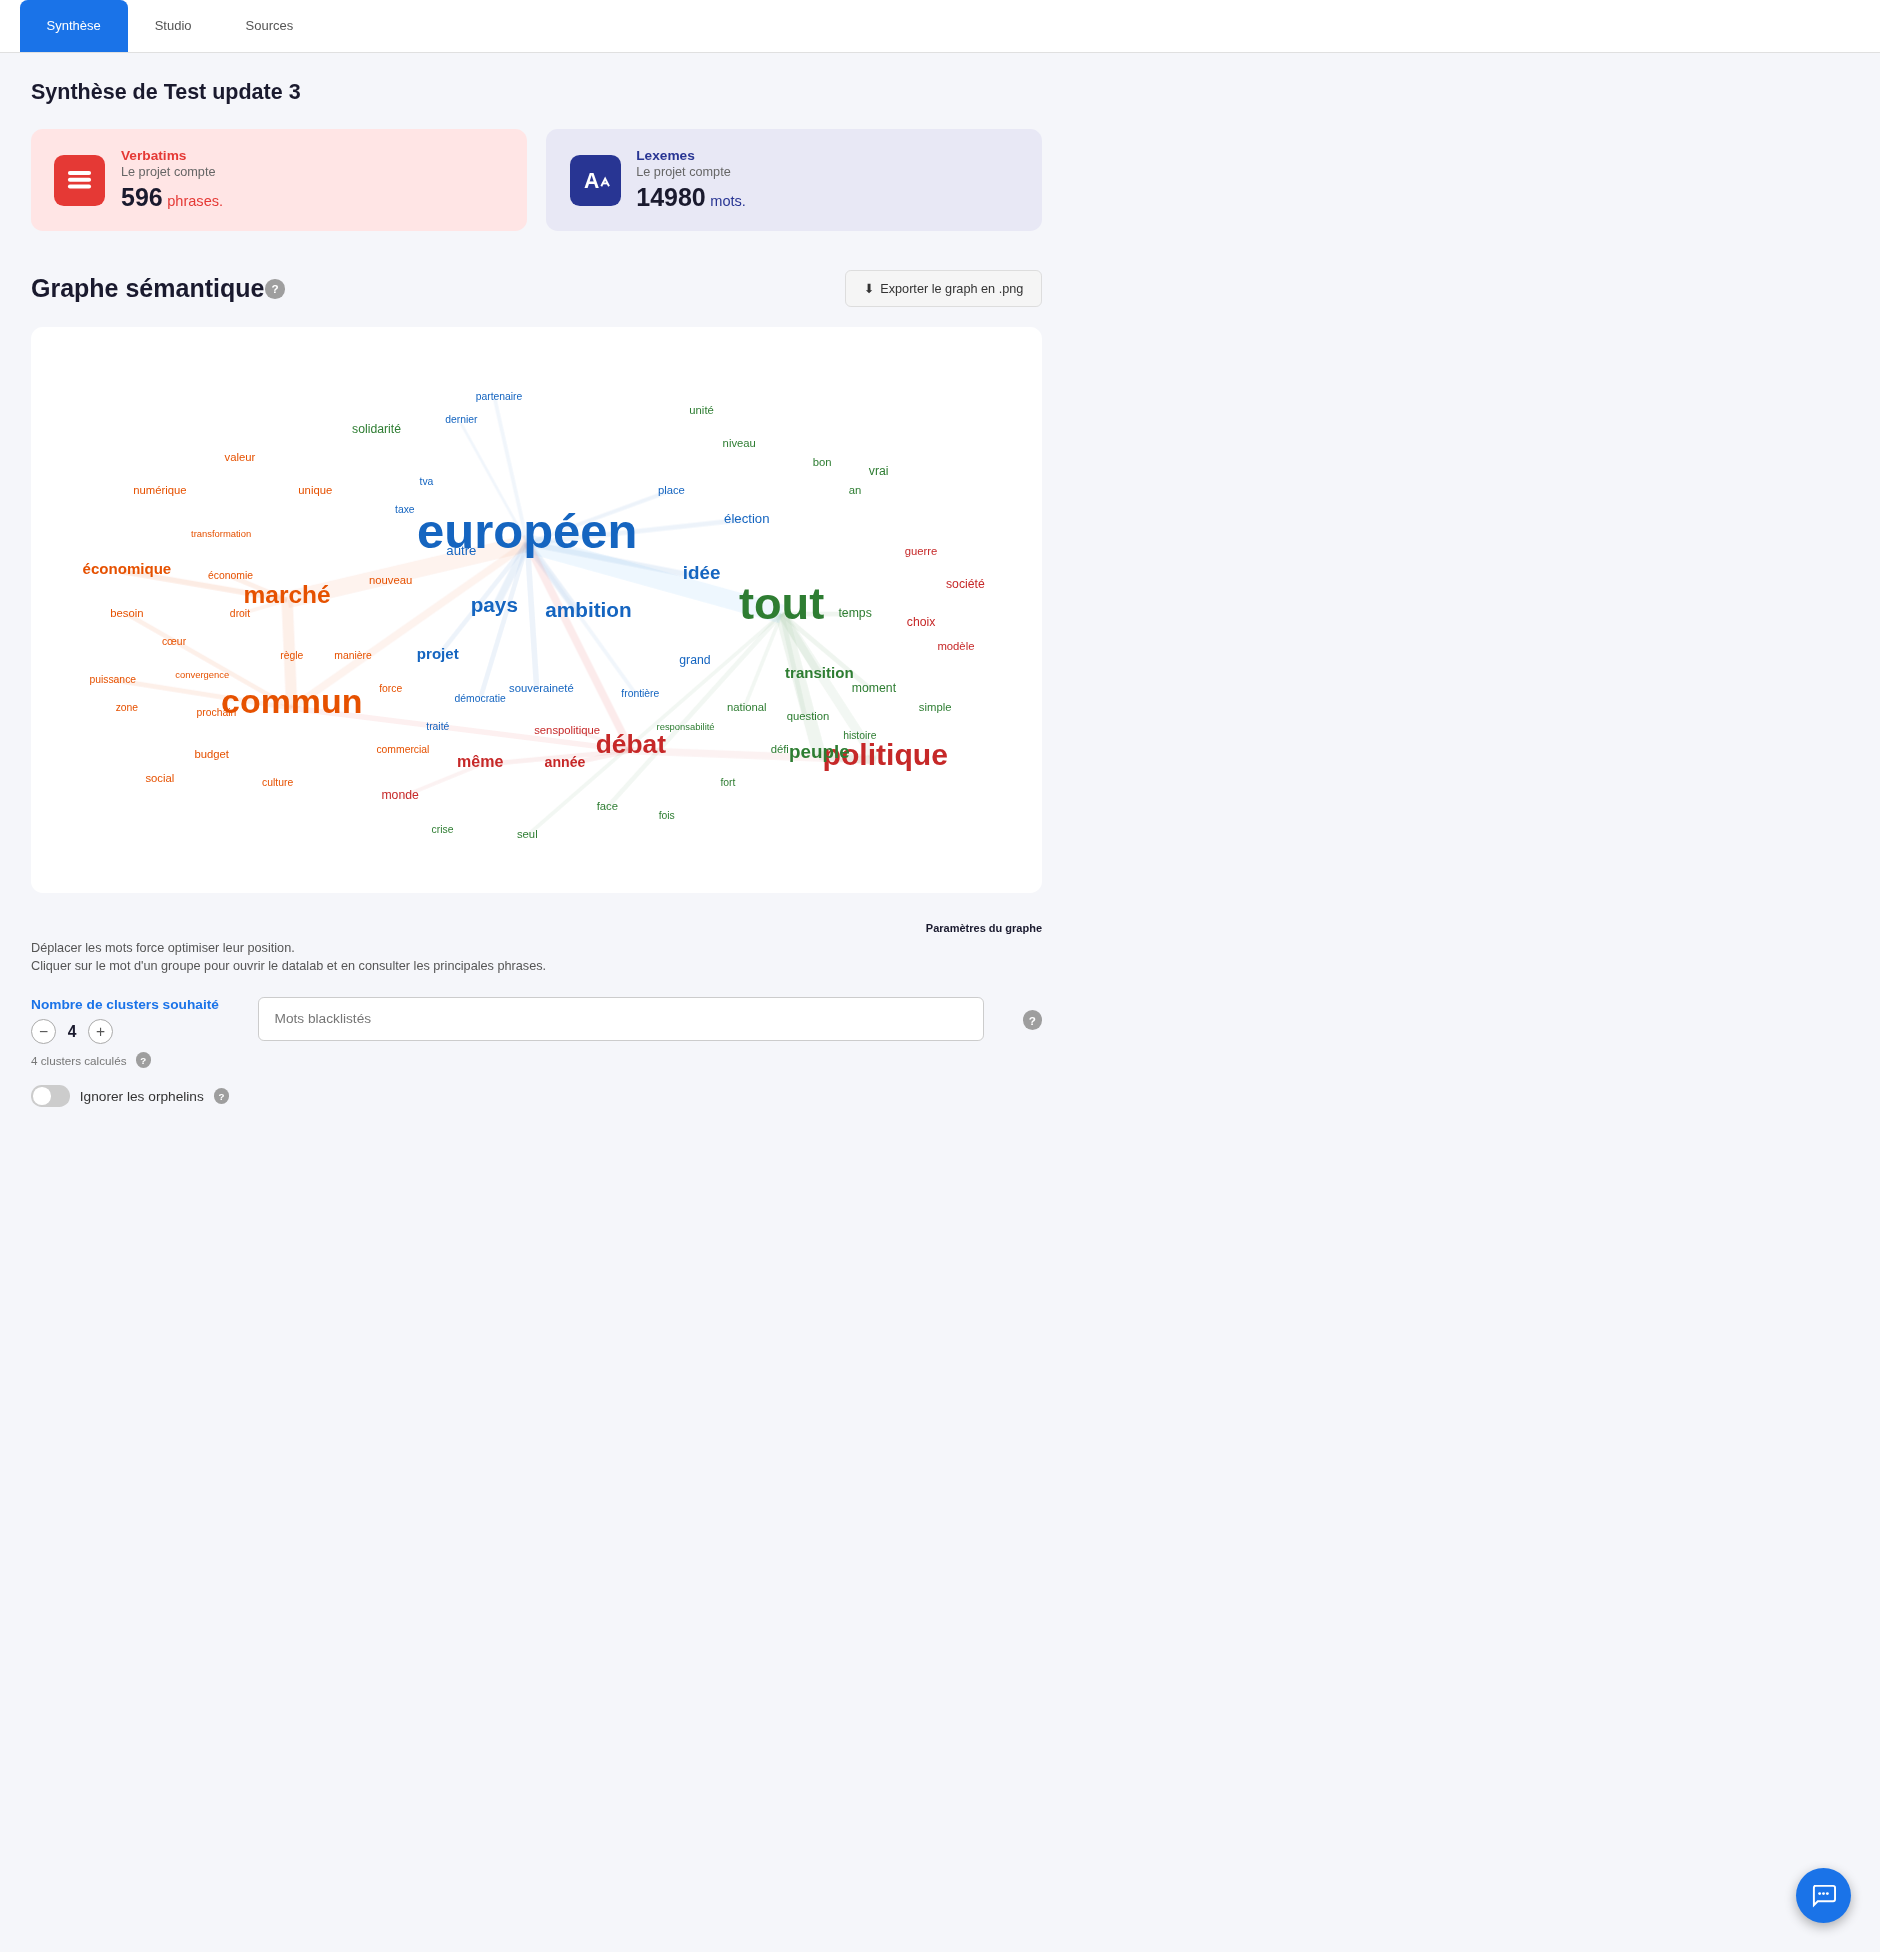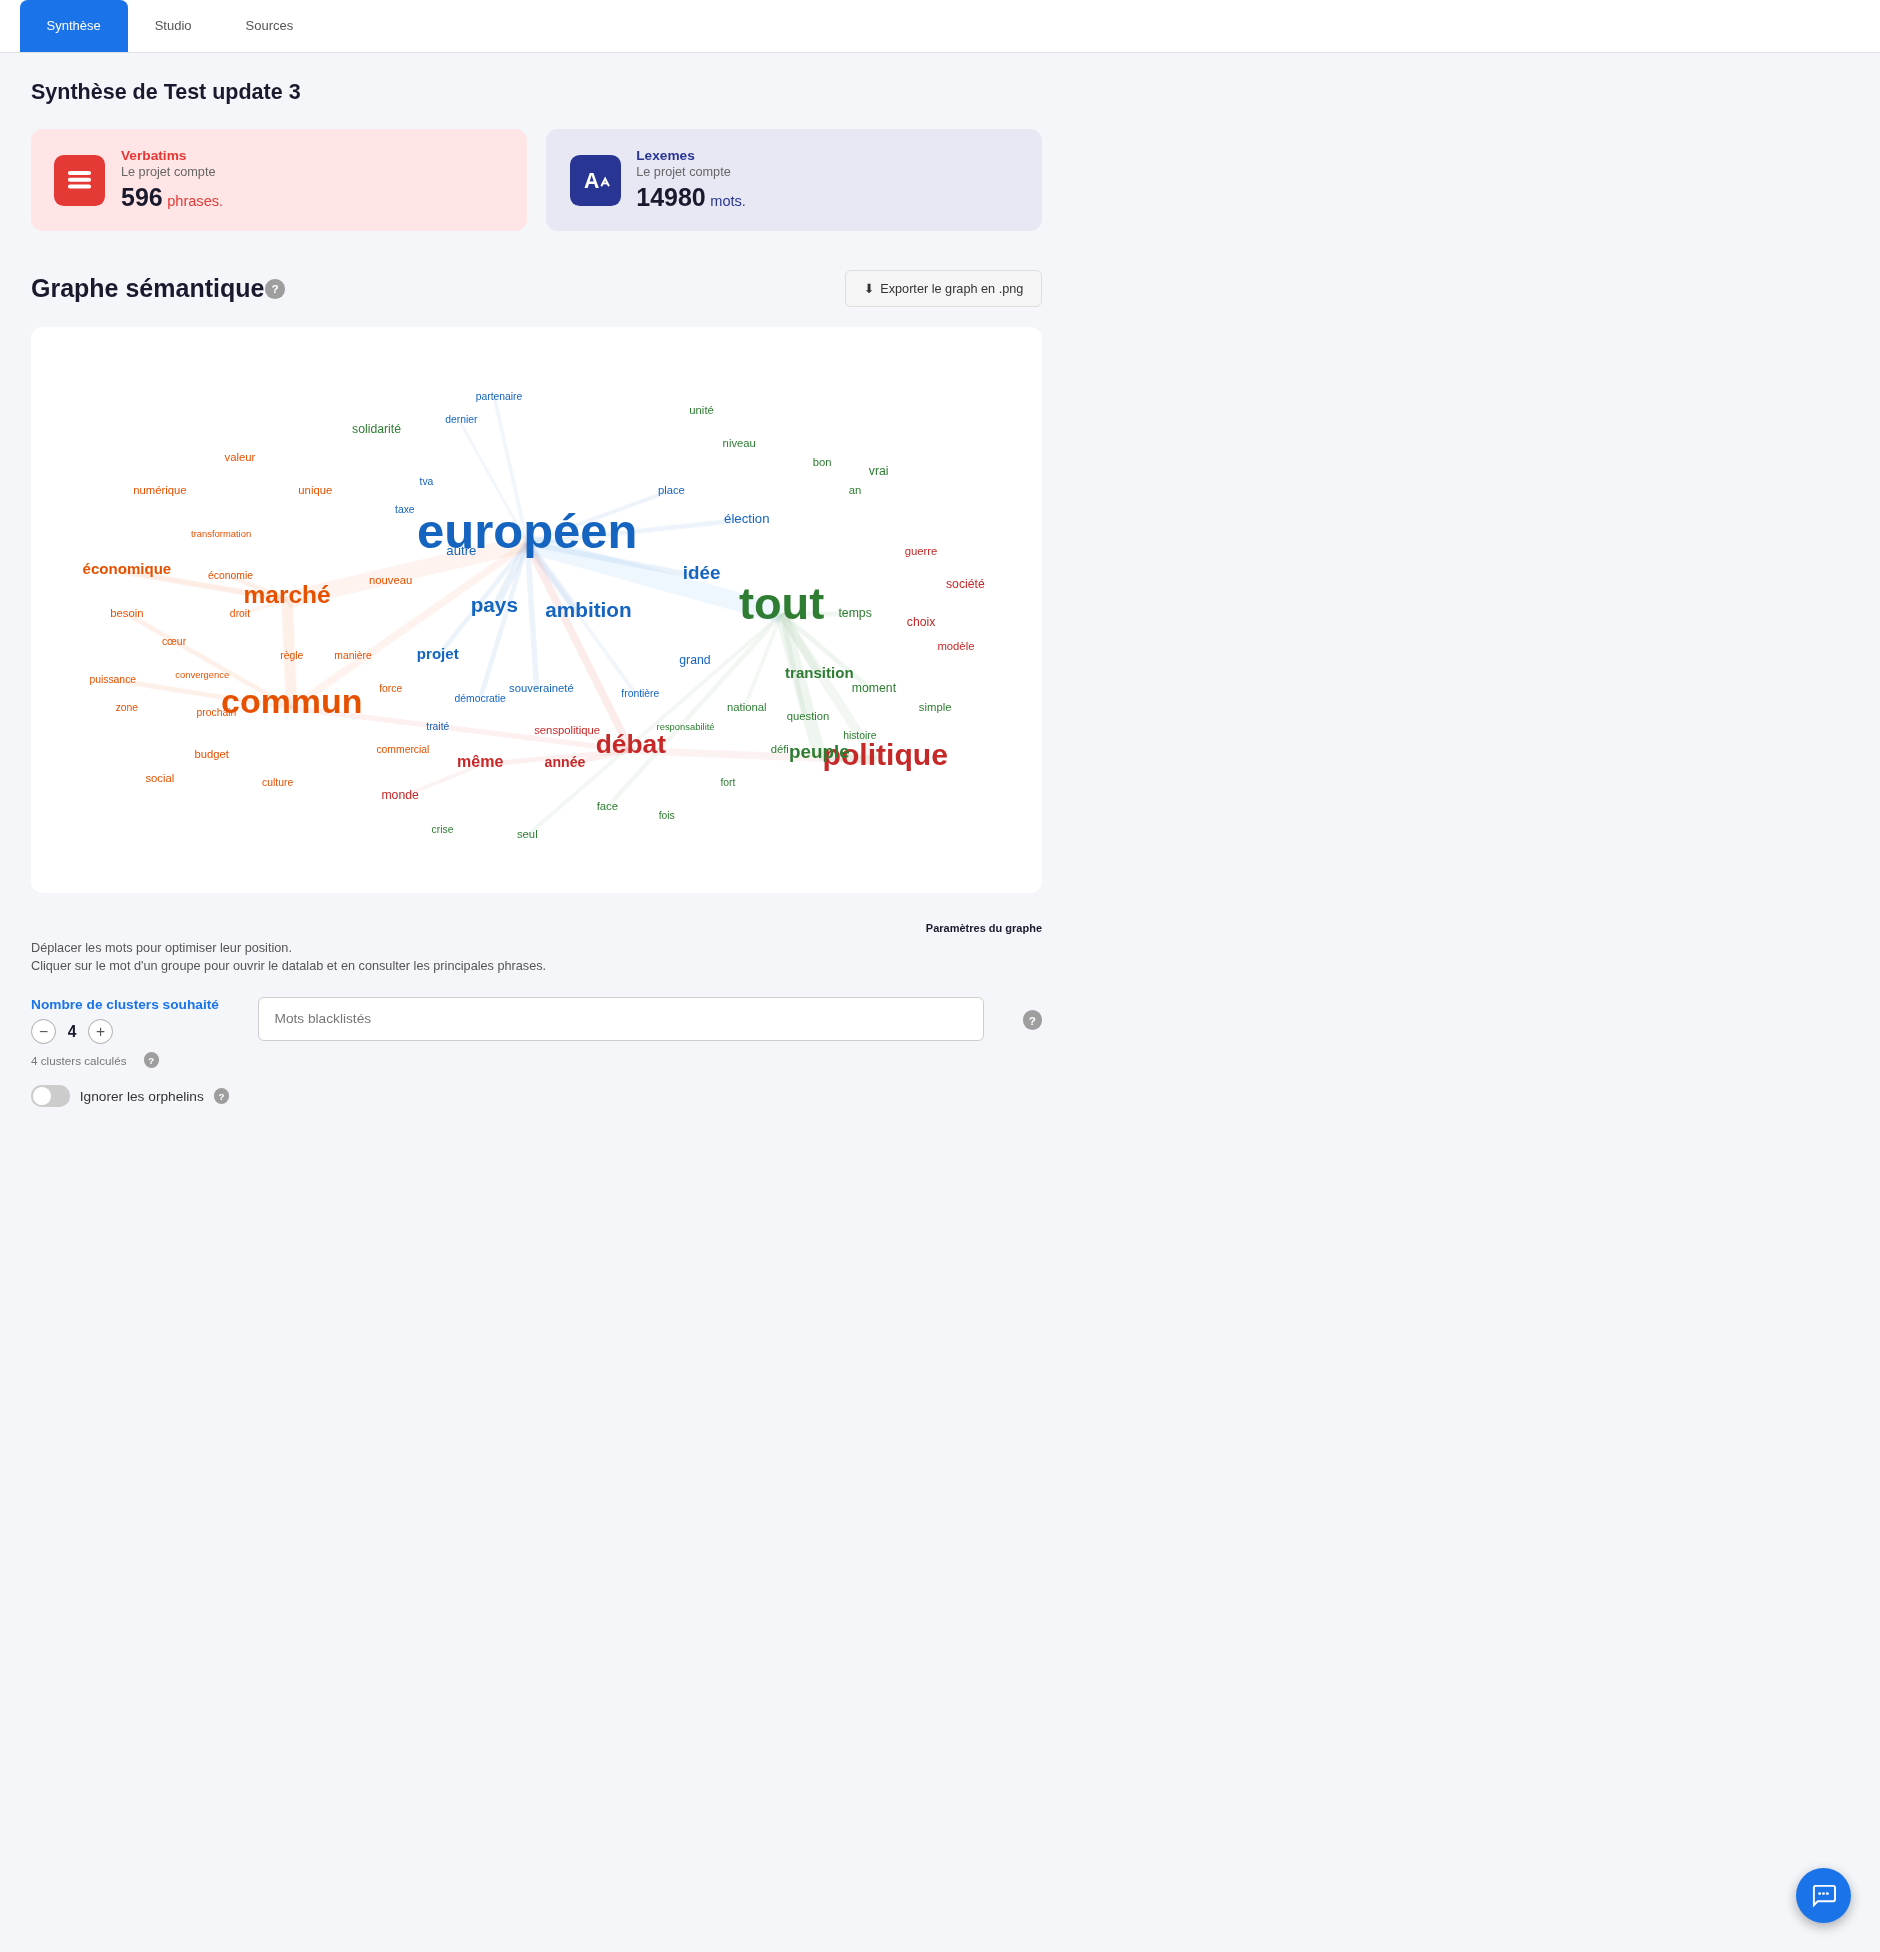--- a/index.html
+++ b/index.html
@@ -190,21 +190,21 @@
     .cluster-value {
       font-size: 15.6px;
       font-weight: 600;
       color: #1a1a2e;
     }
     .cluster-sub {
       font-size: 11.7px;
       color: #777;
       display: flex;
       align-items: center;
-      gap: 17px;
+      gap: 9px;
     }
     
     .blacklist-control {
       flex: 1;
     }
     .blacklist-input {
       width: 100%;
       padding: 13.7px 15.6px;
       border: 1px solid #ccc;
       border-radius: 5.9px;
@@ -446,21 +446,21 @@
       <text x="803" y="138" text-anchor="middle" font-size="12" fill="#2e7d32" font-family="sans-serif">bon</text>
       <text x="723" y="198" text-anchor="middle" font-size="14" fill="#1565c0" font-family="sans-serif">élection</text>
       <text x="643" y="168" text-anchor="middle" font-size="12" fill="#1565c0" font-family="sans-serif">place</text>
       <text x="838" y="298" text-anchor="middle" font-size="13" fill="#2e7d32" font-family="sans-serif">temps</text>
       <text x="383" y="158" text-anchor="middle" font-size="11" fill="#1565c0" font-family="sans-serif">tva</text>
     </svg>
   </div>
 
   <div class="params-section">
     <div class="params-title">Paramètres du graphe</div>
-    <div class="params-desc">Déplacer les mots pour optimiser leur position.</div>
+    <div class="params-desc">Déplacer les mots force optimiser leur position.</div>
     <div class="params-desc">Cliquer sur le mot d'un groupe pour ouvrir le datalab et en consulter les principales phrases.</div>
 
     <div class="params-controls">
       <div class="cluster-control">
         <span class="cluster-label">Nombre de clusters souhaité</span>
         <div class="cluster-stepper">
           <button class="stepper-btn">−</button>
           <span class="cluster-value">4</span>
           <button class="stepper-btn">+</button>
         </div>

